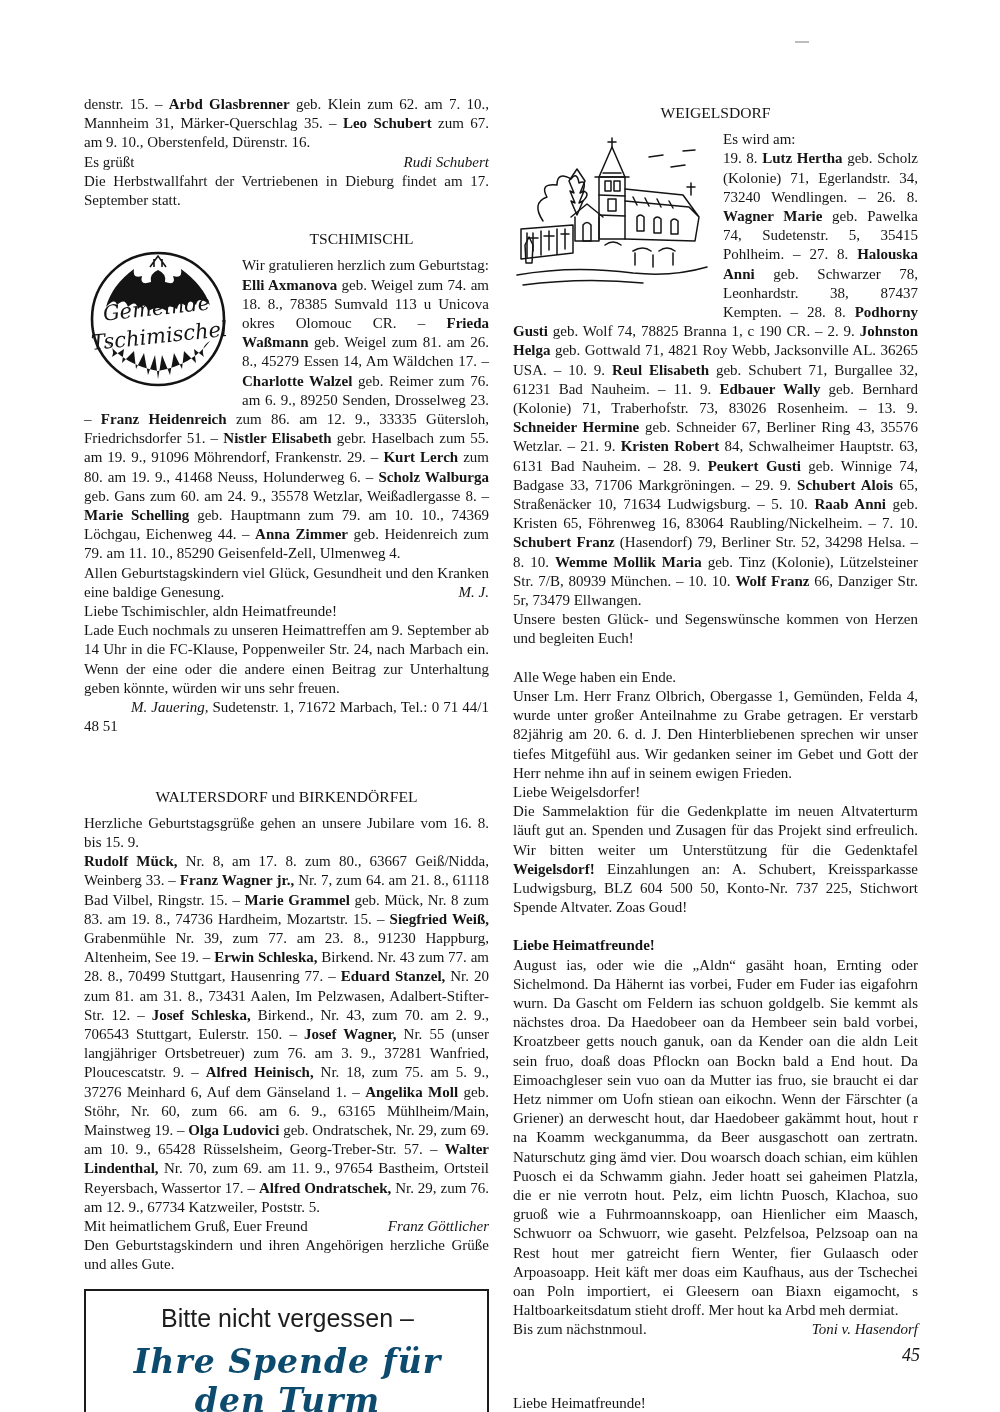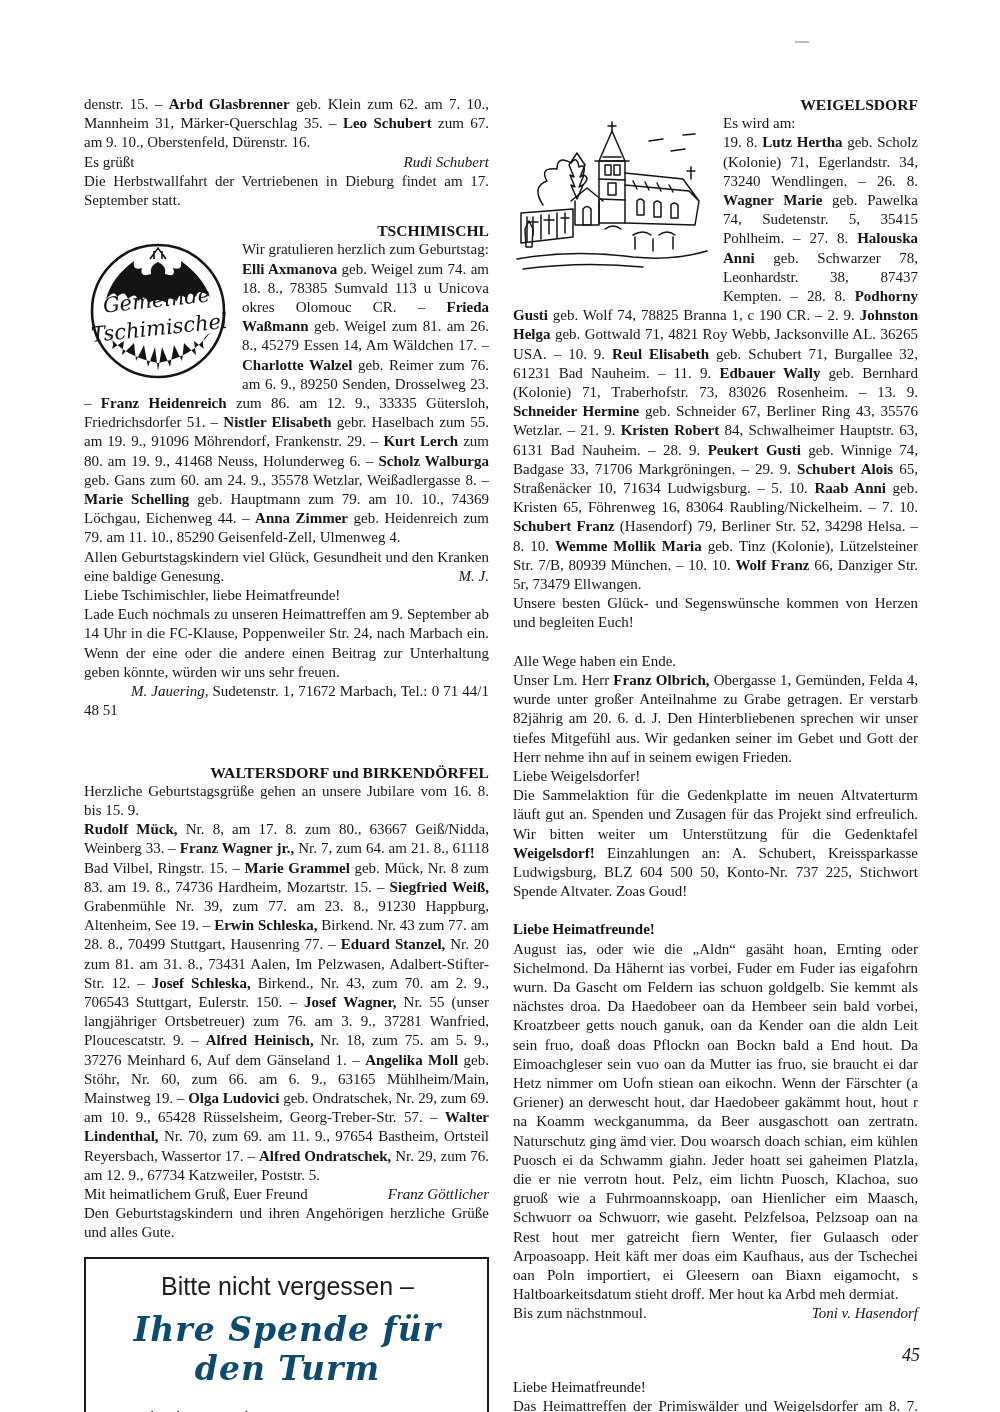--- a/index.html
+++ b/index.html
@@ -3,21 +3,21 @@
 <meta charset="utf-8">
 <style>
   html,body{margin:0;padding:0;background:#e8e8e8;}
   .page{position:relative;width:1000px;height:1412px;background:#ffffff;
         font-family:"Liberation Serif",serif;color:#151515;overflow:hidden;}
   .col{position:absolute;top:95px;width:405px;}
   .col-left{left:84px;}
   .col-right{left:513px;}
   p.r{margin:0;text-align:justify;font-size:15px;line-height:19.2px;}
   .sig{overflow:visible;}
-  h3.head{margin:0;font-size:15.6px;line-height:19.2px;font-weight:bold;text-align:right;}
+  h3.head{margin:8px;font-size:15.6px;line-height:19.2px;font-weight:normal;text-align:center;}
   .gap-s{height:11px;}
   .gap-m{height:19px;}
   .gap-l{height:42px;}
   .gap-x{height:54px;}
   .seal{float:left;width:148px;height:150px;margin:14px 10px 2px 0;}
   .church{float:left;width:198px;height:168px;margin:3px 12px 2px 0;}
   .sealtext{font-family:"DejaVu Serif",serif;font-style:italic;font-size:21px;fill:#141414;}
   .box{margin-top:14px;border:2px solid #1b1b1b;padding:13px 10px 15px 12px;}
   .box-l1{font-family:"Liberation Sans",sans-serif;font-size:25px;color:#1d1d1d;text-align:center;}
   .box-l2{font-family:"DejaVu Serif",serif;font-style:italic;font-weight:bold;font-size:33px;
@@ -46,21 +46,21 @@
         <path d="M66,24 L74,13 L82,24 M70,24 L70,16 M78,24 L78,16" fill="none" stroke="#141414" stroke-width="1.6"></path>
         <path d="M22,98 Q32,106 28,114 L40,106 L38,120 L50,108 L52,126 L60,110 L64,132 L71,112 L74,136 L78,112 L86,132 L90,110 L98,126 L100,108 L112,120 L110,106 L120,114 Q116,104 126,98 Q108,122 74,128 Q40,122 22,98 Z" fill="#141414"></path>
         <text class="sealtext" x="74" y="72" text-anchor="middle" transform="rotate(-6 74 80)">Gemeinde</text>
         <text class="sealtext" x="74" y="100" text-anchor="middle" transform="rotate(-6 74 80)">Tschimischel</text>
       </svg>
       <h3 class="head">TSCHIMISCHL</h3>
       <p class="r"><span>Wir gratulieren herzlich zum Geburtstag:</span><br><span style="font-weight: bold;">Elli Axmanova</span><span> geb. Weigel zum 74. am 18. 8., 78385 Sumvald 113 u Unicova okres Olomouc CR. – </span><span style="font-weight: bold;">Frieda Waßmann</span><span> geb. Weigel zum 81. am 26. 8., 45279 Essen 14, Am Wäldchen 17. – </span><span style="font-weight: bold;">Charlotte Walzel</span><span> geb. Reimer zum 76. am 6. 9., 89250 Senden, Drosselweg 23. – </span><span style="font-weight: bold;">Franz Heidenreich</span><span> zum 86. am 12. 9., 33335 Gütersloh, Friedrichsdorfer 51. – </span><span style="font-weight: bold;">Nistler Elisabeth</span><span> gebr. Haselbach zum 55. am 19. 9., 91096 Möhrendorf, Frankenstr. 29. – </span><span style="font-weight: bold;">Kurt Lerch</span><span> zum 80. am 19. 9., 41468 Neuss, Holunderweg 6. – </span><span style="font-weight: bold;">Scholz Walburga</span><span> geb. Gans zum 60. am 24. 9., 35578 Wetzlar, Weißadlergasse 8. – </span><span style="font-weight: bold;">Marie Schelling</span><span> geb. Hauptmann zum 79. am 10. 10., 74369 Löchgau, Eichenweg 44. – </span><span style="font-weight: bold;">Anna Zimmer</span><span> geb. Heidenreich zum 79. am 11. 10., 85290 Geisenfeld-Zell, Ulmenweg 4.</span></p>
     </div>
 
     <p class="r sig"><span>Allen Geburtstagskindern viel Glück, Gesundheit und den Kranken eine baldige Genesung.</span><span style="font-style: italic; float: right;">M. J.</span></p>
-    <p class="r"><span>Liebe Tschimischler, liebe Heimatfreunde!</span></p>
+    <p class="r"><span>Liebe Tschimischler, aldn Heimatfreunde!</span></p>
     <p class="r"><span>Lade Euch nochmals zu unseren Heimattreffen am 9. September ab 14 Uhr in die FC-Klause, Poppenweiler Str. 24, nach Marbach ein. Wenn der eine oder die andere einen Beitrag zur Unterhaltung geben könnte, würden wir uns sehr freuen.</span></p>
     <p class="r"><span style="font-style: italic; margin-left: 47px;">M. Jauering,</span><span> Sudetenstr. 1, 71672 Marbach, Tel.: 0 71 44/1 48 51</span></p>
     <div class="gap-l"></div>
 
     <h3 class="head">WALTERSDORF und BIRKENDÖRFEL</h3>
     <p class="r"><span>Herzliche Geburtstagsgrüße gehen an unsere Jubilare vom 16. 8. bis 15. 9.</span></p>
     <p class="r"><span style="font-weight: bold;">Rudolf Mück,</span><span> Nr. 8, am 17. 8. zum 80., 63667 Geiß/Nidda, Weinberg 33. – </span><span style="font-weight: bold;">Franz Wagner jr.,</span><span> Nr. 7, zum 64. am 21. 8., 61118 Bad Vilbel, Ringstr. 15. – </span><span style="font-weight: bold;">Marie Grammel</span><span> geb. Mück, Nr. 8 zum 83. am 19. 8., 74736 Hardheim, Mozartstr. 15. – </span><span style="font-weight: bold;">Siegfried Weiß,</span><span> Grabenmühle Nr. 39, zum 77. am 23. 8., 91230 Happburg, Altenheim, See 19. – </span><span style="font-weight: bold;">Erwin Schleska,</span><span> Birkend. Nr. 43 zum 77. am 28. 8., 70499 Stuttgart, Hausenring 77. – </span><span style="font-weight: bold;">Eduard Stanzel,</span><span> Nr. 20 zum 81. am 31. 8., 73431 Aalen, Im Pelzwasen, Adalbert-Stifter-Str. 12. – </span><span style="font-weight: bold;">Josef Schleska,</span><span> Birkend., Nr. 43, zum 70. am 2. 9., 706543 Stuttgart, Eulerstr. 150. – </span><span style="font-weight: bold;">Josef Wagner,</span><span> Nr. 55 (unser langjähriger Ortsbetreuer) zum 76. am 3. 9., 37281 Wanfried, Ploucescatstr. 9. – </span><span style="font-weight: bold;">Alfred Heinisch,</span><span> Nr. 18, zum 75. am 5. 9., 37276 Meinhard 6, Auf dem Gänseland 1. – </span><span style="font-weight: bold;">Angelika Moll</span><span> geb. Stöhr, Nr. 60, zum 66. am 6. 9., 63165 Mühlheim/Main, Mainstweg 19. – </span><span style="font-weight: bold;">Olga Ludovici</span><span> geb. Ondratschek, Nr. 29, zum 69. am 10. 9., 65428 Rüsselsheim, Georg-Treber-Str. 57. – </span><span style="font-weight: bold;">Walter Lindenthal,</span><span> Nr. 70, zum 69. am 11. 9., 97654 Bastheim, Ortsteil Reyersbach, Wassertor 17. – </span><span style="font-weight: bold;">Alfred Ondratschek,</span><span> Nr. 29, zum 76. am 12. 9., 67734 Katzweiler, Poststr. 5.</span></p>
     <p class="r sig"><span>Mit heimatlichem Gruß, Euer Freund</span><span style="font-style: italic; float: right;">Franz Göttlicher</span></p>
     <p class="r"><span>Den Geburtstagskindern und ihren Angehörigen herzliche Grüße und alles Gute.</span></p>
 
@@ -97,21 +97,21 @@
         <path d="M64,82 L58,68 L62,70 L57,58 L61,60 L56,48 L64,36 L72,48 L67,60 L71,58 L66,70 L70,68 L64,82 Z"></path>
         <path d="M4,142 Q60,132 120,140 Q160,144 194,134 M10,152 Q70,144 130,150 M120,118 Q130,112 138,118 M146,118 Q154,112 162,118 M92,112 Q100,106 108,112"></path>
         <path d="M122,120 L122,132 M140,122 L140,134 M160,120 L160,132 M136,24 L150,22 M158,34 L172,32 M170,18 L182,17"></path>
       </svg>
       <p class="r"><span>Es wird am:</span><br><span>19. 8. </span><span style="font-weight: bold;">Lutz Hertha</span><span> geb. Scholz (Kolonie) 71, Egerlandstr. 34, 73240 Wendlingen. – 26. 8. </span><span style="font-weight: bold;">Wagner Marie</span><span> geb. Pawelka 74, Sudetenstr. 5, 35415 Pohlheim. – 27. 8. </span><span style="font-weight: bold;">Halouska Anni</span><span> geb. Schwarzer 78, Leonhardstr. 38, 87437 Kempten. – 28. 8. </span><span style="font-weight: bold;">Podhorny Gusti</span><span> geb. Wolf 74, 78825 Branna 1, c 190 CR. – 2. 9. </span><span style="font-weight: bold;">Johnston Helga</span><span> geb. Gottwald 71, 4821 Roy Webb, Jacksonville AL. 36265 USA. – 10. 9. </span><span style="font-weight: bold;">Reul Elisabeth</span><span> geb. Schubert 71, Burgallee 32, 61231 Bad Nauheim. – 11. 9. </span><span style="font-weight: bold;">Edbauer Wally</span><span> geb. Bernhard (Kolonie) 71, Traberhofstr. 73, 83026 Rosenheim. – 13. 9. </span><span style="font-weight: bold;">Schneider Hermine</span><span> geb. Schneider 67, Berliner Ring 43, 35576 Wetzlar. – 21. 9. </span><span style="font-weight: bold;">Kristen Robert</span><span> 84, Schwalheimer Hauptstr. 63, 6131 Bad Nauheim. – 28. 9. </span><span style="font-weight: bold;">Peukert Gusti</span><span> geb. Winnige 74, Badgase 33, 71706 Markgröningen. – 29. 9. </span><span style="font-weight: bold;">Schubert Alois</span><span> 65, Straßenäcker 10, 71634 Ludwigsburg. – 5. 10. </span><span style="font-weight: bold;">Raab Anni</span><span> geb. Kristen 65, Föhrenweg 16, 83064 Raubling/Nickelheim. – 7. 10. </span><span style="font-weight: bold;">Schubert Franz</span><span> (Hasendorf) 79, Berliner Str. 52, 34298 Helsa. – 8. 10. </span><span style="font-weight: bold;">Wemme Mollik Maria</span><span> geb. Tinz (Kolonie), Lützelsteiner Str. 7/B, 80939 München. – 10. 10. </span><span style="font-weight: bold;">Wolf Franz</span><span> 66, Danziger Str. 5r, 73479 Ellwangen.</span></p>
     </div>
 
     <p class="r"><span>Unsere besten Glück- und Segenswünsche kommen von Herzen und begleiten Euch!</span></p>
     <div class="gap-m"></div>
     <p class="r"><span>Alle Wege haben ein Ende.</span></p>
-    <p class="r"><span>Unser Lm. Herr </span><span style="font-weight: bold;">Franz Olbrich,</span><span> Obergasse 1, Gemünden, Felda 4, wurde unter großer Anteilnahme zu Grabe getragen. Er verstarb 82jährig am 20. 6. d. J. Den Hinterbliebenen sprechen wir unser tiefes Mitgefühl aus. Wir gedanken seiner im Gebet und Gott der Herr nehme ihn auf in seinem ewigen Frieden.</span></p>
+    <p class="r"><span>Unser Lm. Herr </span><span style="font-weight: normal;">Franz Olbrich,</span><span> Obergasse 1, Gemünden, Felda 4, wurde unter großer Anteilnahme zu Grabe getragen. Er verstarb 82jährig am 20. 6. d. J. Den Hinterbliebenen sprechen wir unser tiefes Mitgefühl aus. Wir gedanken seiner im Gebet und Gott der Herr nehme ihn auf in seinem ewigen Frieden.</span></p>
     <p class="r"><span>Liebe Weigelsdorfer!</span></p>
     <p class="r"><span>Die Sammelaktion für die Gedenkplatte im neuen Altvaterturm läuft gut an. Spenden und Zusagen für das Projekt sind erfreulich. Wir bitten weiter um Unterstützung für die Gedenktafel </span><span style="font-weight: bold;">Weigelsdorf!</span><span> Einzahlungen an: A. Schubert, Kreissparkasse Ludwigsburg, BLZ 604 500 50, Konto-Nr. 737 225, Stichwort Spende Altvater. Zoas Goud!</span></p>
     <div class="gap-m"></div>
     <p class="r"><span style="font-weight: bold;">Liebe Heimatfreunde!</span></p>
     <p class="r"><span>August ias, oder wie die „Aldn“ gasäht hoan, Ernting oder Sichelmond. Da Hähernt ias vorbei, Fuder em Fuder ias eigafohrn wurn. Da Gascht om Feldern ias schuon goldgelb. Sie kemmt als nächstes droa. Da Haedobeer oan da Hembeer sein bald vorbei, Kroatzbeer getts nouch ganuk, oan da Kender oan die aldn Leit sein fruo, doaß doas Pflockn oan Bockn bald a End hout. Da Eimoachgleser sein vuo oan da Mutter ias fruo, sie braucht ei dar Hetz nimmer om Uofn stiean oan eikochn. Wenn der Färschter (a Griener) an derwescht hout, dar Haedobeer gakämmt hout, hout r na Koamm weckganumma, da Beer ausgaschott oan zertratn. Naturschutz ging ämd vier. Dou woarsch doach schian, eim kühlen Puosch ei da Schwamm giahn. Jeder hoatt sei gaheimen Platzla, die er nie verrotn hout. Pelz, eim lichtn Puosch, Klachoa, suo gruoß wie a Fuhrmoannskoapp, oan Hienlicher eim Maasch, Schwuorr oa Schwuorr, wie gaseht. Pelzfelsoa, Pelzsoap oan na Rest hout mer gatreicht fiern Wenter, fier Gulaasch oder Arpoasoapp. Heit käft mer doas eim Kaufhaus, aus der Tschechei oan Poln importiert, ei Gleesern oan Biaxn eigamocht, s Haltboarkeitsdatum stieht droff. Mer hout ka Arbd meh dermiat.</span></p>
     <p class="r sig"><span>Bis zum nächstnmoul.</span><span style="font-style: italic; float: right;">Toni v. Hasendorf</span></p>
     <div class="gap-x"></div>
     <p class="r"><span>Liebe Heimatfreunde!</span></p>
     <p class="r"><span>Das Heimattreffen der Primiswälder und Weigelsdorfer am 8. 7. war trotz nassen Herbstwetters sehr gut besucht. Nach dem</span></p>
   </div>

